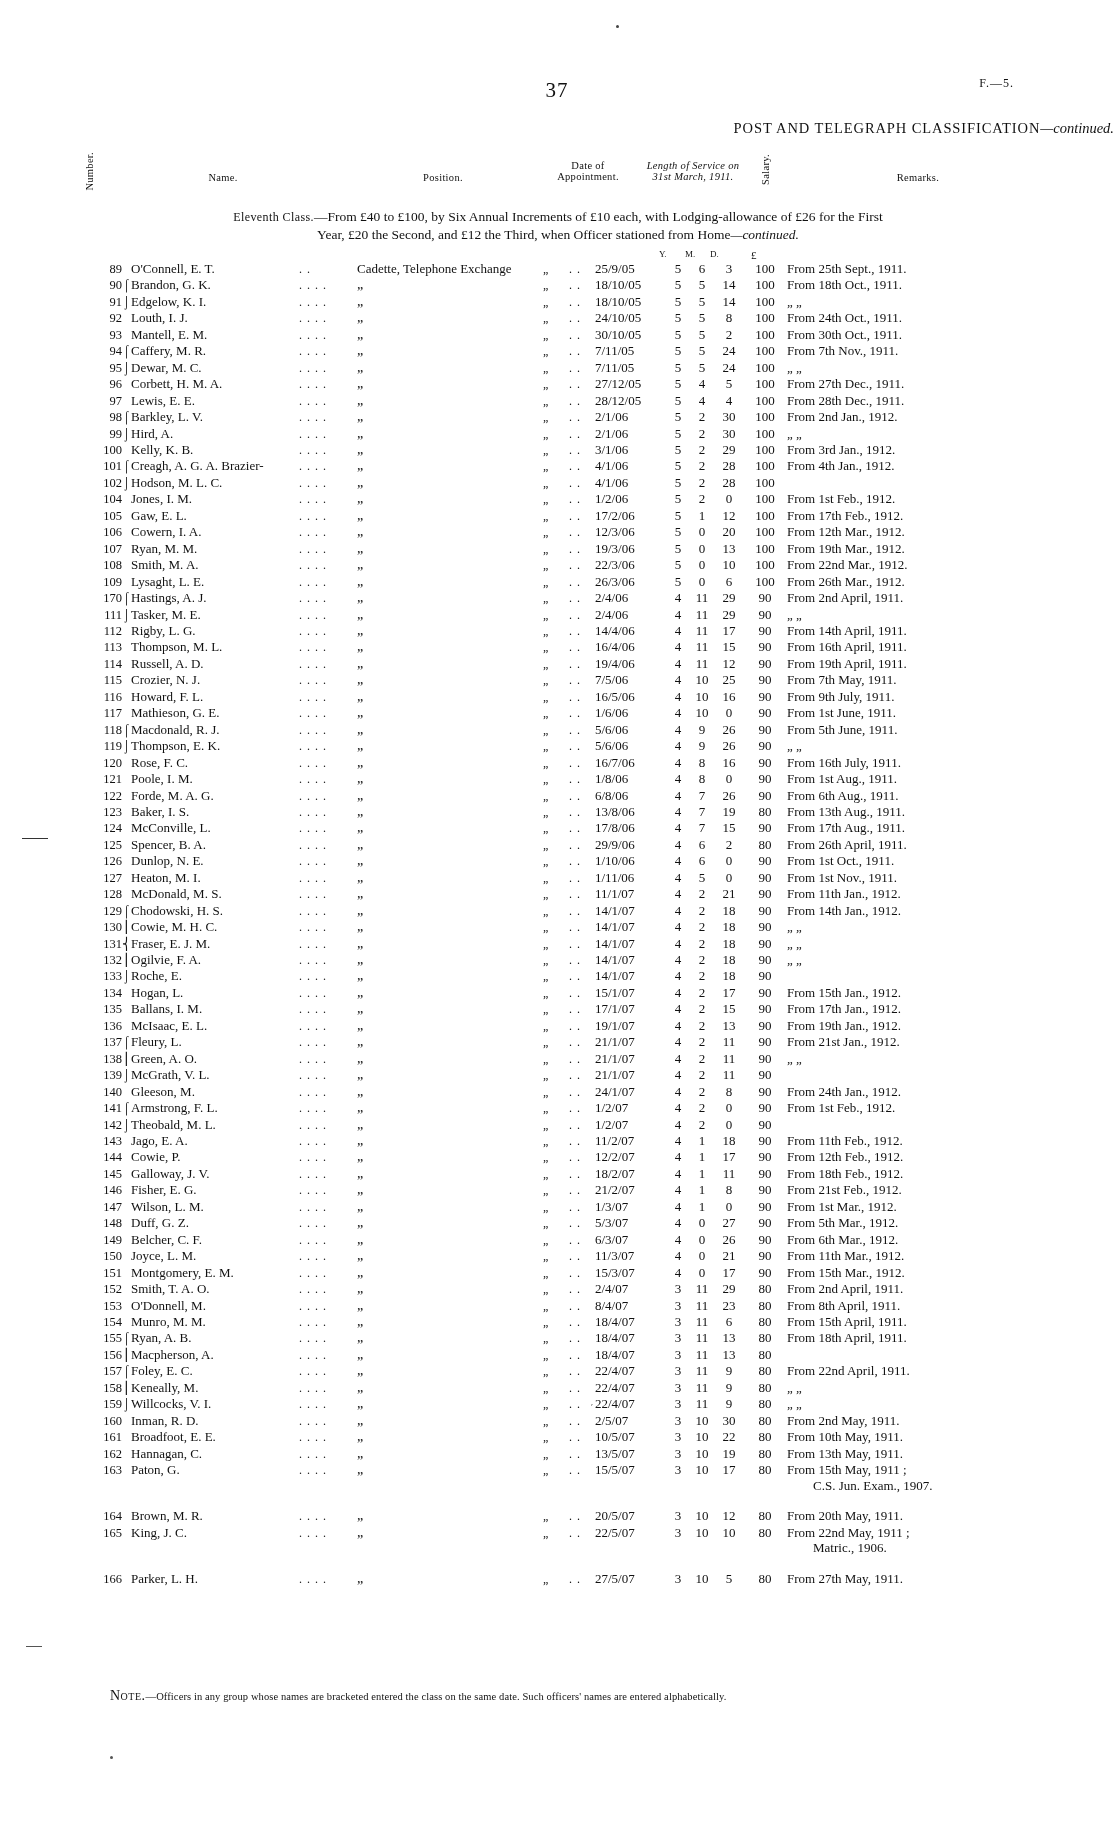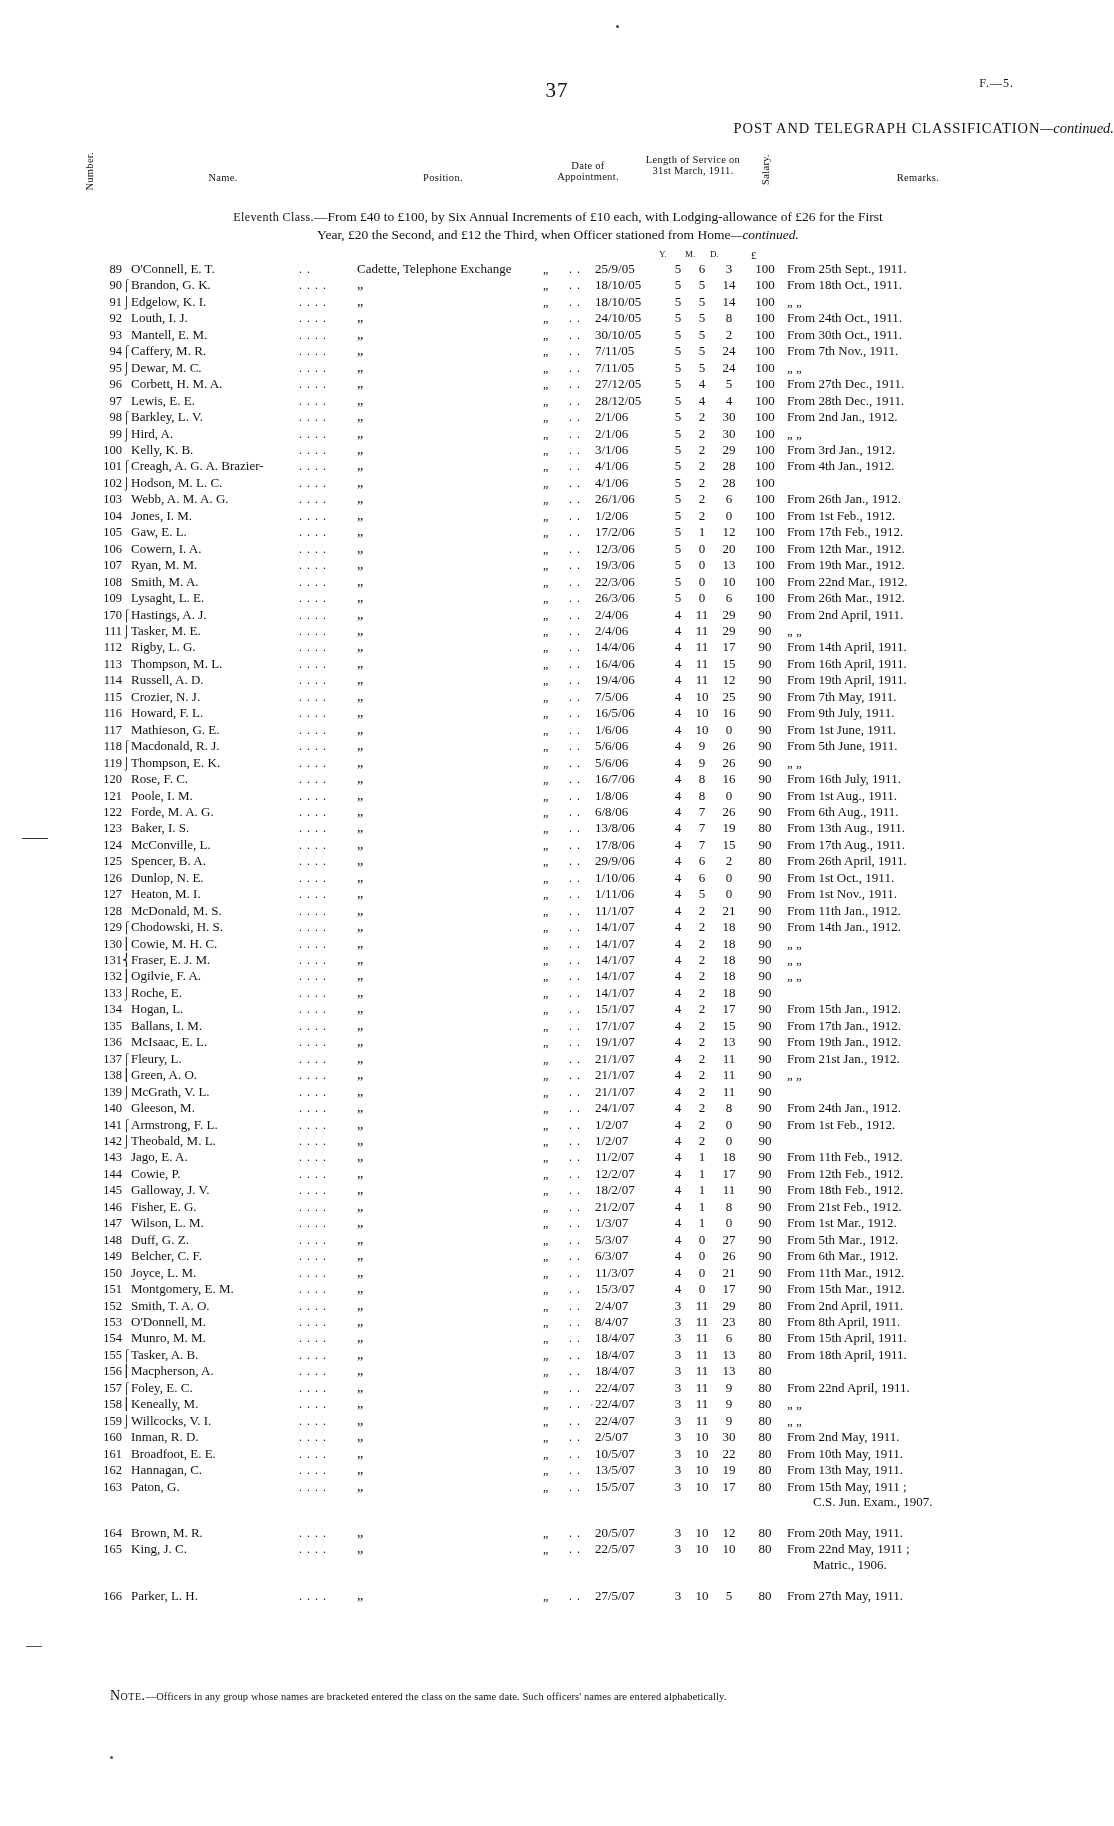--- a/index.html
+++ b/index.html
@@ -68,21 +68,21 @@
     top: 2px;
     width: 14px;
     writing-mode: vertical-rl;
     transform: rotate(180deg);
     font-size: 10px;
     letter-spacing: 0.6px;
   }
   .ch-name   { left: 70px;  top: 22px; width: 130px; font-size: 12px; letter-spacing: 0.5px;}
   .ch-pos    { left: 290px; top: 22px; width: 130px; font-size: 12px; letter-spacing: 0.5px;}
   .ch-date   { left: 455px; top: 10px; width: 90px; }
-  .ch-length { left: 555px; top: 4px;  width: 100px; }
+  .ch-length { left: 555px; top: 10px;  width: 100px; font-style: italic; }
   .ch-salary {
     left: 672px; top: 4px; width: 14px;
     writing-mode: vertical-rl;
     transform: rotate(180deg);
     font-size: 10px;
     letter-spacing: 0.6px;
   }
   .ch-remarks{ left: 760px; top: 22px; width: 140px; font-size: 12px; letter-spacing: 0.5px;}
 
   .classnote {
@@ -411,35 +411,20 @@
           <td class="dots2">„</td>
           <td class="dots2">. .</td>
           <td class="date">4/1/06</td>
           <td class="y">5</td>
           <td class="m">2</td>
           <td class="d">28</td>
           <td class="sal">100</td>
           <td class="rem"></td>
         </tr>
         <tr>
-          <td class="num">103</td>
-          <td class="brk"></td>
-          <td class="name">Webb, A. M. A. G.</td>
-          <td class="dots">. .     . .</td>
-          <td class="pos posq">„</td>
-          <td class="dots2">„</td>
-          <td class="dots2">. .</td>
-          <td class="date">26/1/06</td>
-          <td class="y">5</td>
-          <td class="m">2</td>
-          <td class="d">6</td>
-          <td class="sal">100</td>
-          <td class="rem">From 26th Jan., 1912.</td>
-        </tr>
-        <tr>
           <td class="num">104</td>
           <td class="brk"></td>
           <td class="name">Jones, I. M.</td>
           <td class="dots">. .     . .</td>
           <td class="pos posq">„</td>
           <td class="dots2">„</td>
           <td class="dots2">. .</td>
           <td class="date">1/2/06</td>
           <td class="y">5</td>
           <td class="m">2</td>
@@ -1193,21 +1178,21 @@
           <td class="date">18/4/07</td>
           <td class="y">3</td>
           <td class="m">11</td>
           <td class="d">6</td>
           <td class="sal">80</td>
           <td class="rem">From 15th April, 1911.</td>
         </tr>
         <tr>
           <td class="num">155</td>
           <td class="brk">⌠</td>
-          <td class="name">Tasker, A. B.</td>
+          <td class="name">Ryan, A. B.</td>
           <td class="dots">. .     . .</td>
           <td class="pos posq">„</td>
           <td class="dots2">„</td>
           <td class="dots2">. .</td>
           <td class="date">18/4/07</td>
           <td class="y">3</td>
           <td class="m">11</td>
           <td class="d">13</td>
           <td class="sal">80</td>
           <td class="rem">From 18th April, 1911.</td>

